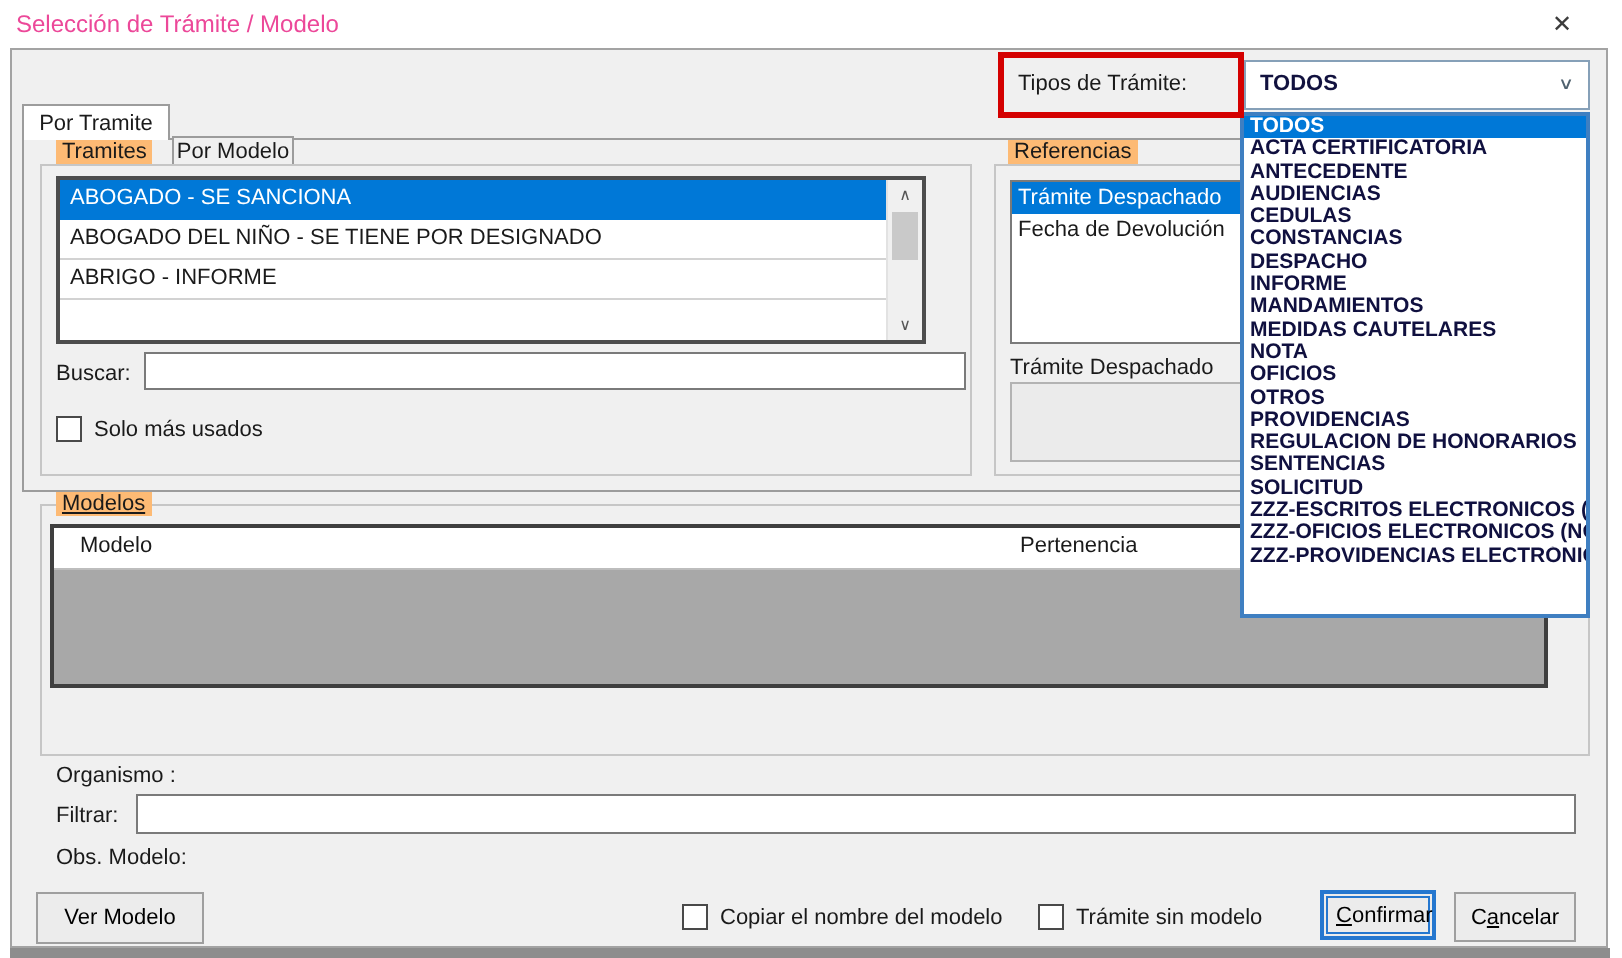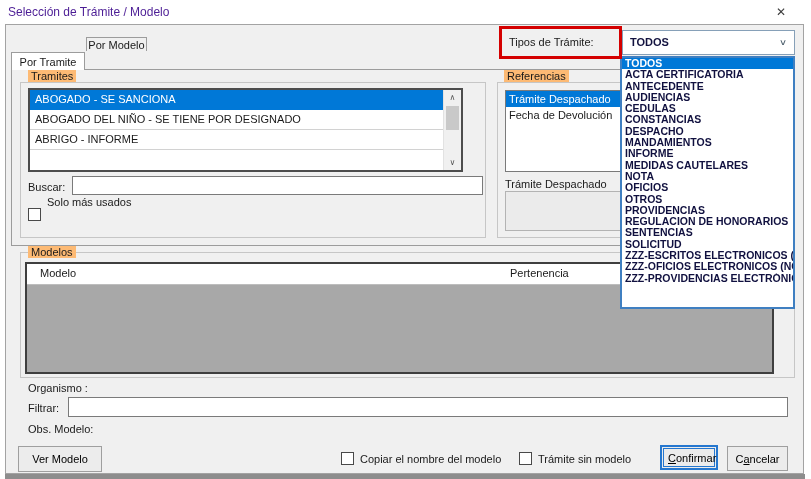--- a/index.html
+++ b/index.html
@@ -2,33 +2,33 @@
 <html lang="es" style="--accent: #0078d7; --red: #d40000; --tablegray: #a8a8a8;"><head>
 <meta charset="utf-8">
 <style>
   html,body{margin:0;padding:0;background:#ffffff;}
   body{font-family:"Liberation Sans",sans-serif;font-size:11px;color:#1a1a1a;
        -webkit-font-smoothing:antialiased;}
   .dialog{position:relative;width:811px;height:479px;background:#ffffff;overflow:hidden;}
   .abs{position:absolute;}
   
   .titlebar{left:0;top:0;width:811px;height:24px;background:#ffffff;}
-  .title{left:8px;top:5px;font-size:12px;color:#4c1d95;}
+  .title{left:8px;top:5px;font-size:12px;color:#ec4899;}
   .close{left:768px;top:2px;width:26px;height:20px;text-align:center;line-height:20px;
          font-size:12px;color:#3c3c3c;cursor:pointer;}
   
   .client{left:5px;top:24px;width:799px;height:450px;background:#f0f0f0;
           border:1px solid #a3a3a3;box-sizing:border-box;}
   .bottomstrip{left:5px;top:474px;width:800px;height:5px;background:#8d8d8d;}
   
   .tab{box-sizing:border-box;border:1px solid #9c9c9c;border-bottom:none;
        text-align:center;z-index:6;}
   .tab-active{left:11px;top:52px;width:74px;height:18px;background:#ffffff;
               line-height:18px;z-index:7;}
-  .tab-inactive{left:86px;top:37px;width:61px;height:14px;background:#f0f0f0;
+  .tab-inactive{left:86px;top:68px;width:61px;height:14px;background:#f0f0f0;
                 line-height:14px;z-index:4;}
   .tabpage{left:11px;top:69px;width:784px;height:177px;background:#f0f0f0;
            border:1px solid #9c9c9c;box-sizing:border-box;z-index:3;}
   
   .groupbox{border:1px solid #c6c6c6;box-sizing:border-box;z-index:10;}
   .grouplabel{background:#fdba74;padding:0 3px;z-index:11;line-height:12px;}
   
   .listbox{background:#ffffff;border:2px solid #4d4d4d;box-sizing:border-box;z-index:12;}
   .lb-rows{position:absolute;left:0;top:0;right:17px;bottom:0;overflow:hidden;}
   .lb-row{height:20px;line-height:19px;padding-left:5px;border-bottom:1px solid #d2d2d2;
@@ -59,21 +59,21 @@
   .combo-text{position:absolute;left:7px;top:0;line-height:23px;font-weight:bold;
               color:#12123f;}
   .combo-chevron{position:absolute;right:7px;top:0;line-height:23px;color:#50626f;
                  font-size:11px;transform:scaleY(0.75);}
   .dropdown{left:620px;top:56px;width:175px;height:253px;background:#ffffff;
             border:2px solid #3f7fc1;box-sizing:border-box;z-index:50;overflow:hidden;}
   .dd-row{height:11.3px;line-height:11.3px;padding-left:3px;font-size:10.5px;
           font-weight:bold;color:#10103f;white-space:nowrap;overflow:hidden;cursor:pointer;}
   .dd-row.selected{background:var(--accent);color:#ffffff;}
   
-  .mtable{left:25px;top:262px;width:749px;height:112px;border:2px solid #3f3f3f;
+  .mtable{left:25px;top:262px;width:749px;height:82px;border:2px solid #3f3f3f;
           box-sizing:border-box;background:var(--tablegray);z-index:12;}
   .mhead{position:absolute;left:0;top:0;right:0;height:20px;background:#ffffff;
          border-bottom:1px solid #bdbdbd;}
   .mh-col1{position:absolute;left:13px;top:3px;}
   .mh-col2{position:absolute;left:483px;top:3px;text-align:right;}
   .mbody{position:absolute;left:0;top:20px;right:0;bottom:0;overflow:hidden;}
   
   .btn{background:#ececec;border:1px solid #9f9f9f;box-sizing:border-box;text-align:center;
        z-index:12;cursor:pointer;font-size:11px;}
   .btn-default{border:2px solid #2577cf;
@@ -111,21 +111,21 @@
       <div class="scr-btn" style="top:0;">∧</div>
       <div class="scr-thumb"></div>
       <div class="scr-btn" style="bottom:0;">∨</div>
     </div>
   </div>
 
   <span class="abs lbl" style="left:28px;top:181px;">Buscar:</span>
   <input class="abs textinput" style="left: 72px; top: 176px; width: 411px; height: 19px;" value="">
 
   <span class="abs checkbox" style="left:28px;top:208px;"></span>
-  <span class="abs lbl" style="left:47px;top:196px;">Solo más usados</span>
+  <span class="abs lbl" style="left:47px;top:209px;">Solo más usados</span>
 
   <div class="abs groupbox" style="left:497px;top:82px;width:298px;height:156px;"></div>
   <span class="abs grouplabel" style="left:504px;top:70px;">Referencias</span>
 
   <div class="abs reflist" style="left:505px;top:90px;width:283px;height:82px;">
 
   <div class="ref-row selected">Trámite Despachado</div>
       <div class="ref-row">Fecha de Devolución</div>
     </div>
 
@@ -142,37 +142,37 @@
 
   <div class="abs dropdown">
 
   <div class="dd-row selected">TODOS</div>
       <div class="dd-row">ACTA CERTIFICATORIA</div>
       <div class="dd-row">ANTECEDENTE</div>
       <div class="dd-row">AUDIENCIAS</div>
       <div class="dd-row">CEDULAS</div>
       <div class="dd-row">CONSTANCIAS</div>
       <div class="dd-row">DESPACHO</div>
+      <div class="dd-row">INFORME</div>
       <div class="dd-row">MANDAMIENTOS</div>
-      <div class="dd-row">INFORME</div>
       <div class="dd-row">MEDIDAS CAUTELARES</div>
       <div class="dd-row">NOTA</div>
       <div class="dd-row">OFICIOS</div>
       <div class="dd-row">OTROS</div>
       <div class="dd-row">PROVIDENCIAS</div>
       <div class="dd-row">REGULACION DE HONORARIOS</div>
       <div class="dd-row">SENTENCIAS</div>
       <div class="dd-row">SOLICITUD</div>
       <div class="dd-row">ZZZ-ESCRITOS ELECTRONICOS (</div>
       <div class="dd-row">ZZZ-OFICIOS ELECTRONICOS (NO</div>
       <div class="dd-row">ZZZ-PROVIDENCIAS ELECTRÓNIC</div>
     </div>
 
   <div class="abs groupbox" style="left:20px;top:252px;width:775px;height:126px;"></div>
-  <span class="abs grouplabel" style="left:28px;top:246px;">Modelos</span>
+  <span class="abs grouplabel" style="left:28px;top:246px;text-decoration:underline;">Modelos</span>
 
   <div class="abs mtable">
     <div class="mhead">
       <span class="mh-col1">Modelo</span>
       <span class="mh-col2">Pertenencia</span>
     </div>
     <div class="mbody">
       
     </div>
   </div>

